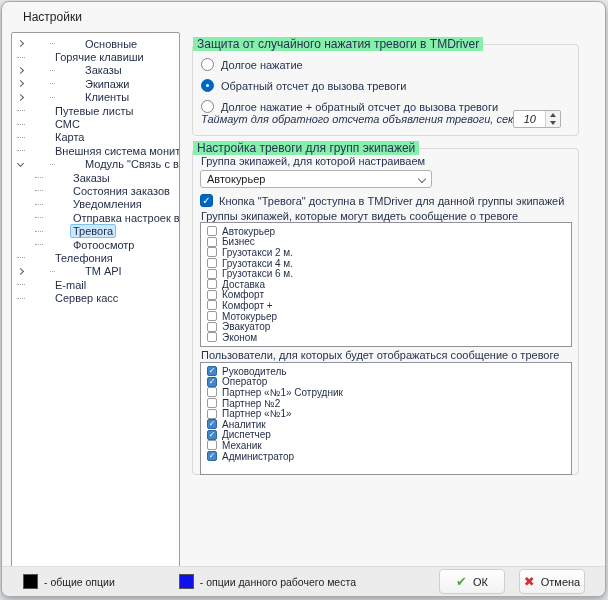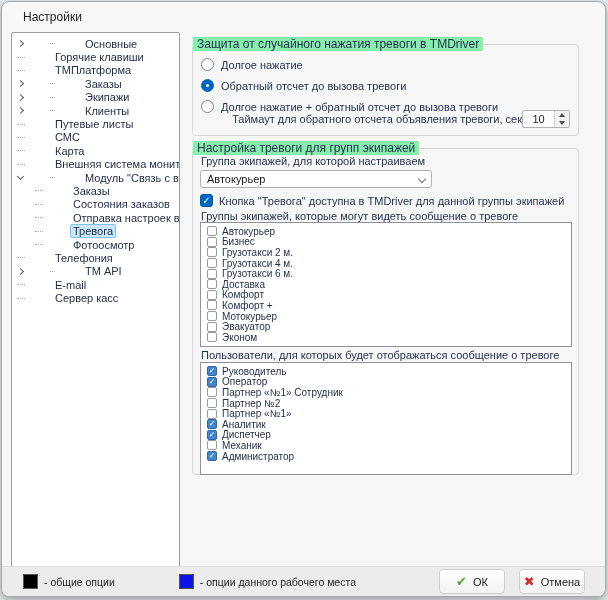--- a/index.html
+++ b/index.html
@@ -28,21 +28,21 @@
   .gbox-title{position:absolute;top:-8px;left:0;background:#86efac;padding:0 4px;font-size:12px;color:#253250;}
   .gb1{left:190px;top:42px;width:387px;height:92px;}
   .gb2{left:190px;top:146px;width:387px;height:327px;}
 
   .radio-row{display:flex;align-items:center;gap:7px;height:21px;padding-left:8px;font-size:11px;color:#253250;}
   .radio-rows{padding-top:9px;}
   .radio{width:13px;height:13px;border-radius:50%;border:1px solid #838383;background:#fff;flex:none;position:relative;}
   .radio.sel{background:#0067c0;border-color:#0067c0;}
   .radio.sel::after{content:'';position:absolute;left:4px;top:4px;width:3px;height:3px;background:#fff;border-radius:50%;}
 
-  .timeout-row{position:absolute;left:8px;right:8px;bottom:7px;display:flex;align-items:center;justify-content:flex-end;font-size:11px;color:#253250;}
+  .timeout-row{position:absolute;left:8px;right:8px;bottom:7px;display:flex;align-items:center;justify-content:flex-start;font-size:11px;color:#253250;font-style:italic;}
   .spin{display:flex;height:18px;width:48px;border:1px solid #b1b1b1;border-radius:2px;background:#fff;overflow:hidden;}
   .spin-field{flex:1;text-align:center;font-size:11px;line-height:16px;color:#1c1c1c;}
   .spin-btns{width:15px;border-left:1px solid #cfcfcf;background:#f3f3f3;display:flex;flex-direction:column;}
   .spin-btn{flex:1;display:flex;align-items:center;justify-content:center;}
   .tri-up{width:0;height:0;border-left:3px solid transparent;border-right:3px solid transparent;border-bottom:4px solid #4a4a4a;}
   .tri-down{width:0;height:0;border-left:3px solid transparent;border-right:3px solid transparent;border-top:4px solid #4a4a4a;}
 
   .flabel{position:absolute;left:8px;font-size:11px;color:#253250;white-space:nowrap;text-align:right;}
   .combo{position:absolute;left:7px;top:21px;width:232px;height:18px;background:#fff;border:1px solid #b1b1b1;
     border-radius:3px;font-size:11px;color:#1c1c1c;display:flex;align-items:center;padding-left:6px;}
@@ -82,24 +82,20 @@
       <div class="tree-row">
         <span class="chev right"></span>
         <span class="dots short"></span>
         <span class="tree-label">Основные</span>
       </div>
       <div class="tree-row">
         <span class="dots"></span>
         <span class="tree-label">Горячие клавиши</span>
       </div>
       <div class="tree-row">
-        <span class="dots"></span>
-        <span class="tree-label">ТМПлатформа</span>
-      </div>
-      <div class="tree-row">
         <span class="chev right"></span>
         <span class="dots short"></span>
         <span class="tree-label">Заказы</span>
       </div>
       <div class="tree-row">
         <span class="chev right"></span>
         <span class="dots short"></span>
         <span class="tree-label">Экипажи</span>
       </div>
       <div class="tree-row">
@@ -128,20 +124,24 @@
         <span class="dots short"></span>
         <span class="tree-label">Модуль "Связь с водителями"</span>
       </div>
       <div class="tree-row lvl1">
         <span class="dots"></span>
         <span class="tree-label">Заказы</span>
       </div>
       <div class="tree-row lvl1">
         <span class="dots"></span>
         <span class="tree-label">Состояния заказов</span>
+      </div>
+      <div class="tree-row lvl1">
+        <span class="dots"></span>
+        <span class="tree-label">Уведомления</span>
       </div>
       <div class="tree-row lvl1">
         <span class="dots"></span>
         <span class="tree-label">Отправка настроек в TMDriver</span>
       </div>
       <div class="tree-row lvl1">
         <span class="dots"></span>
         <span class="tree-label selected">Тревога</span>
       </div>
       <div class="tree-row lvl1">

